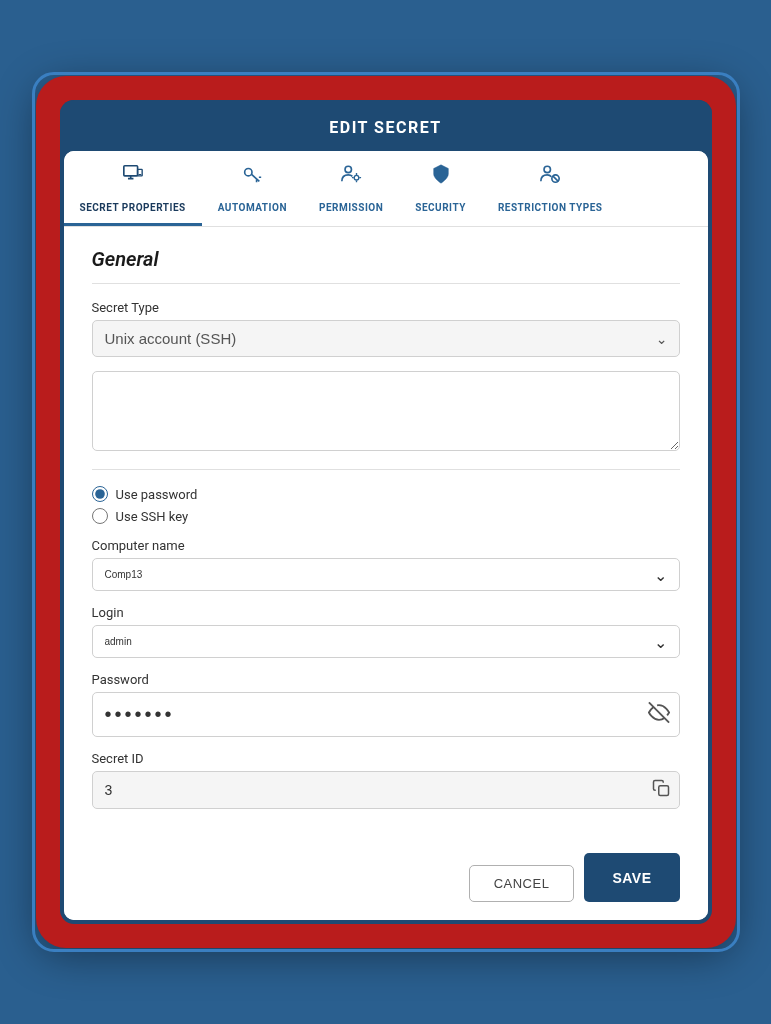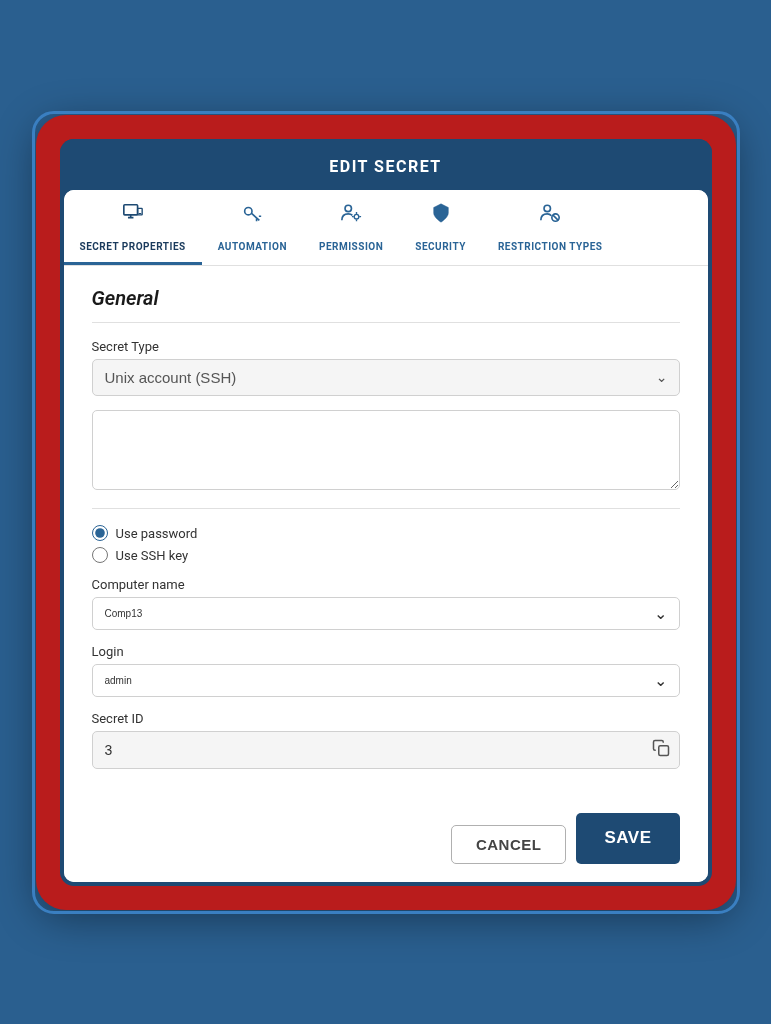--- a/index.html
+++ b/index.html
@@ -256,33 +256,33 @@
       padding: 14px 28px 18px;
       gap: 10px;
       background: #fff;
     }
     .btn-cancel {
       padding: 10px 24px;
       border: 1.5px solid #b0b0b0;
       border-radius: 5px;
       background: #fff;
       color: #444;
-      font-size: 15px;
-      font-weight: 700;
+      font-size: 13px;
+      font-weight: 400;
       cursor: pointer;
       letter-spacing: 0.5px;
       margin-top: 12px;
     }
     .btn-save {
       padding: 10px 28px;
       border: none;
       border-radius: 5px;
       background: #1e4a73;
       color: #fff;
-      font-size: 17px;
+      font-size: 14px;
       font-weight: 700;
       cursor: pointer;
       letter-spacing: 0.5px;
     }
 
     .tab-icon svg {
       width: 22px;
       height: 22px;
       fill: #2a6496;
     }
@@ -411,20 +411,33 @@
           <div class="field-group">
             <label class="field-label">Login</label>
             <div class="dropdown-wrapper">
               <select class="dropdown-select">
                 <option>admin</option>
               </select>
               <span class="dropdown-arrow">⌄</span>
             </div>
           </div>
 
+          <div class="field-group">
+            <label class="field-label">Password</label>
+            <div class="password-wrapper">
+              <input type="password" class="password-input" value="1234567" style="">
+              <button class="password-toggle">
+                <svg width="22" height="22" viewBox="0 0 24 24" fill="none" stroke="#555" stroke-width="2">
+                  <path d="M17.94 17.94A10.07 10.07 0 0 1 12 20c-7 0-11-8-11-8a18.45 18.45 0 0 1 5.06-5.94"></path>
+                  <path d="M9.9 4.24A9.12 9.12 0 0 1 12 4c7 0 11 8 11 8a18.5 18.5 0 0 1-2.16 3.19"></path>
+                  <line x1="1" y1="1" x2="23" y2="23"></line>
+                </svg>
+              </button>
+            </div>
+          </div>
 
           <div class="field-group">
             <label class="field-label">Secret ID</label>
             <div class="secret-id-wrapper">
               <input type="text" class="secret-id-input" value="3" readonly="" style="">
               <button class="copy-btn">
                 <svg width="18" height="18" viewBox="0 0 24 24" fill="none" stroke="#555" stroke-width="2">
                   <rect x="9" y="9" width="13" height="13" rx="2" ry="2"></rect>
                   <path d="M5 15H4a2 2 0 0 1-2-2V4a2 2 0 0 1 2-2h9a2 2 0 0 1 2 2v1"></path>
                 </svg>

